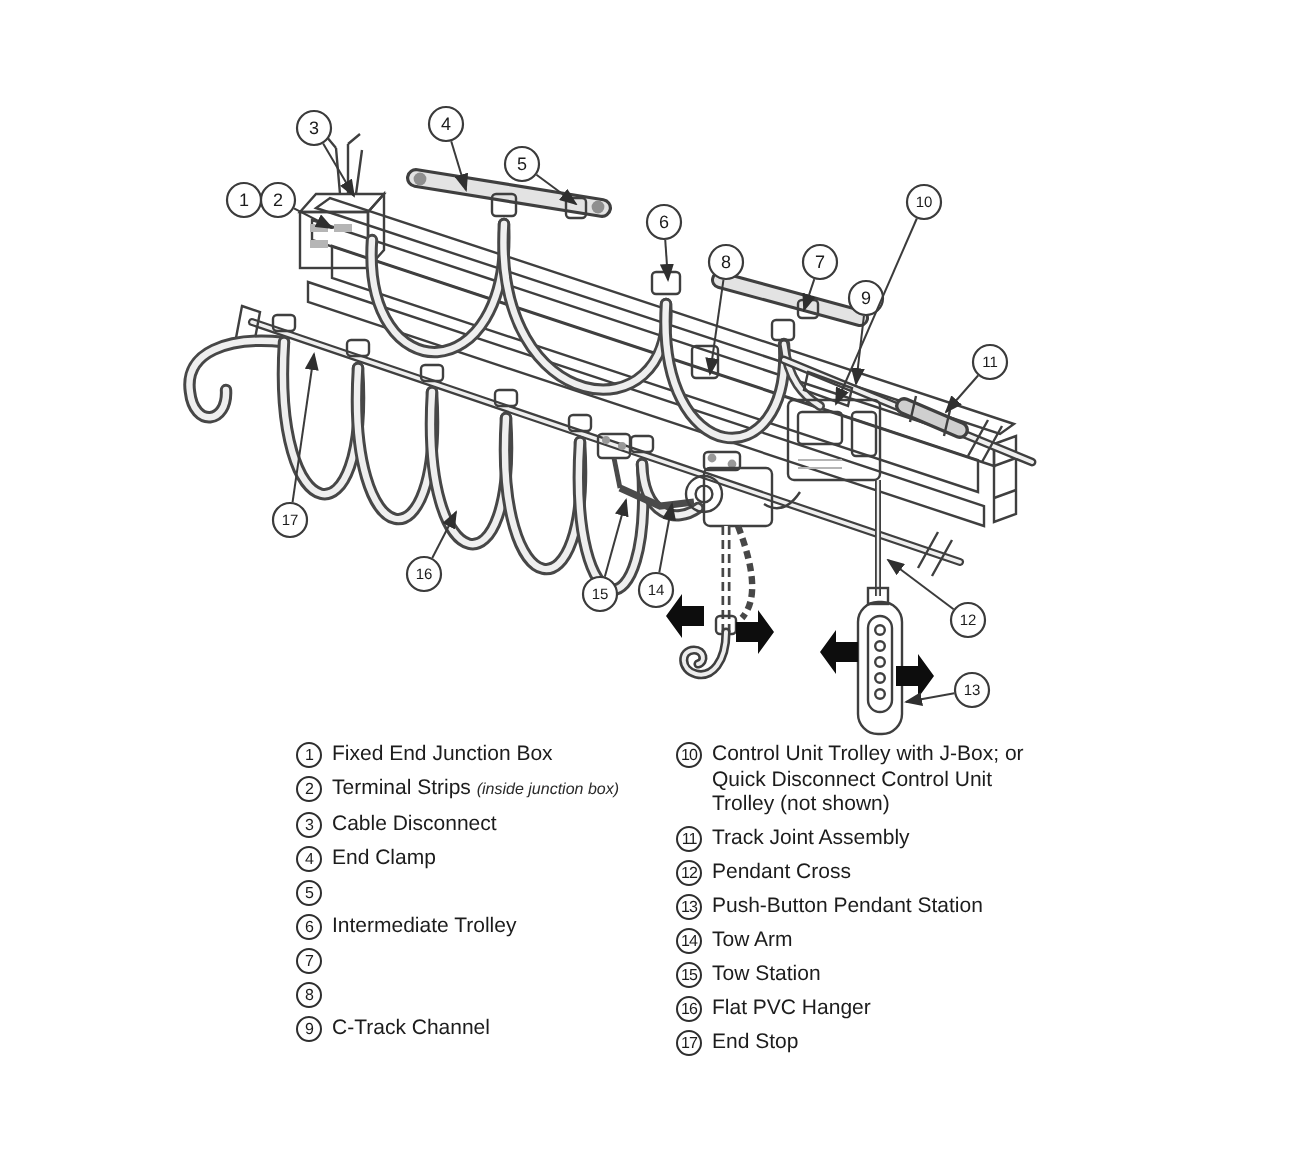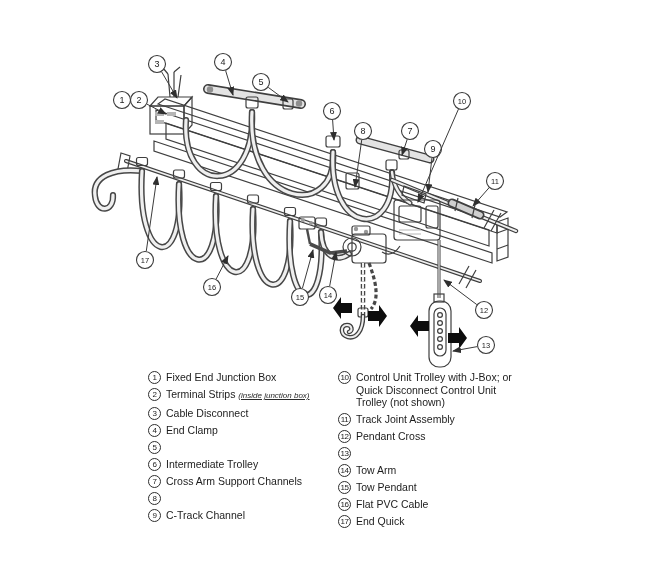--- a/index.html
+++ b/index.html
@@ -9,21 +9,21 @@
   
   .legend-col{position:absolute;display:flex;flex-direction:column;}
   #legend-left{left:148px;top:371px;width:186px;}
   #legend-right{left:338px;top:371px;width:176px;}
   .legend-item{display:flex;align-items:flex-start;margin-bottom:4px;}
   .lnum{flex:0 0 13px;width:13px;height:13px;box-sizing:border-box;border:1px solid #2e2e2e;
         border-radius:50%;font-size:8px;line-height:11px;text-align:center;color:#1c1c1c;
         margin-right:5px;margin-top:0px;letter-spacing:-0.5px;background:#fff;}
   .ltext{font-size:10.5px;line-height:12.5px;color:#1c1c1c;max-width:150px;}
   #legend-right .ltext{max-width:158px;}
-  .lnote{font-style:italic;font-size:8px;color:#2a2a2a;text-decoration:underline;}
+  .lnote{font-style:italic;font-size:8px;color:#2a2a2a;}
   
   .ln{stroke:#3f3f3f;stroke-width:1.2;fill:none;}
   .callout-circle{fill:#fff;stroke:#3b3b3b;stroke-width:1.1;}
   .callout-num{fill:#1c1c1c;}
   .leader{stroke:#3b3b3b;stroke-width:1;fill:none;}
 </style>
 </head>
 <body>
 
 <div id="page">
@@ -294,21 +294,20 @@
       </div>
       <div class="legend-item">
         <span class="lnum">5</span>
       </div>
       <div class="legend-item">
         <span class="lnum">6</span>
         <span class="ltext">Intermediate Trolley</span>
       </div>
       <div class="legend-item">
         <span class="lnum">7</span>
-        <span class="ltext">Cross Arm Support Channels</span>
       </div>
       <div class="legend-item">
         <span class="lnum">8</span>
       </div>
       <div class="legend-item">
         <span class="lnum">9</span>
         <span class="ltext">C-Track Channel</span>
       </div>
     </div>
   <div id="legend-right" class="legend-col">
@@ -319,31 +318,32 @@
       <div class="legend-item">
         <span class="lnum">11</span>
         <span class="ltext">Track Joint Assembly</span>
       </div>
       <div class="legend-item">
         <span class="lnum">12</span>
         <span class="ltext">Pendant Cross</span>
       </div>
       <div class="legend-item">
         <span class="lnum">13</span>
+        <span class="ltext">Push-Button Pendant Station</span>
       </div>
       <div class="legend-item">
         <span class="lnum">14</span>
         <span class="ltext">Tow Arm</span>
       </div>
       <div class="legend-item">
         <span class="lnum">15</span>
-        <span class="ltext">Tow Pendant</span>
+        <span class="ltext">Tow Station</span>
       </div>
       <div class="legend-item">
         <span class="lnum">16</span>
-        <span class="ltext">Flat PVC Cable</span>
+        <span class="ltext">Flat PVC Hanger</span>
       </div>
       <div class="legend-item">
         <span class="lnum">17</span>
-        <span class="ltext">End Quick</span>
+        <span class="ltext">End Stop</span>
       </div>
     </div>
 </div>
 
 </body></html>

